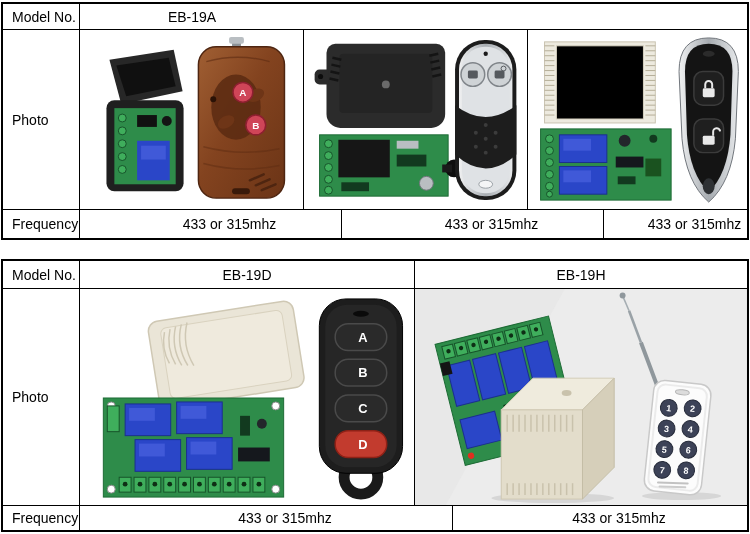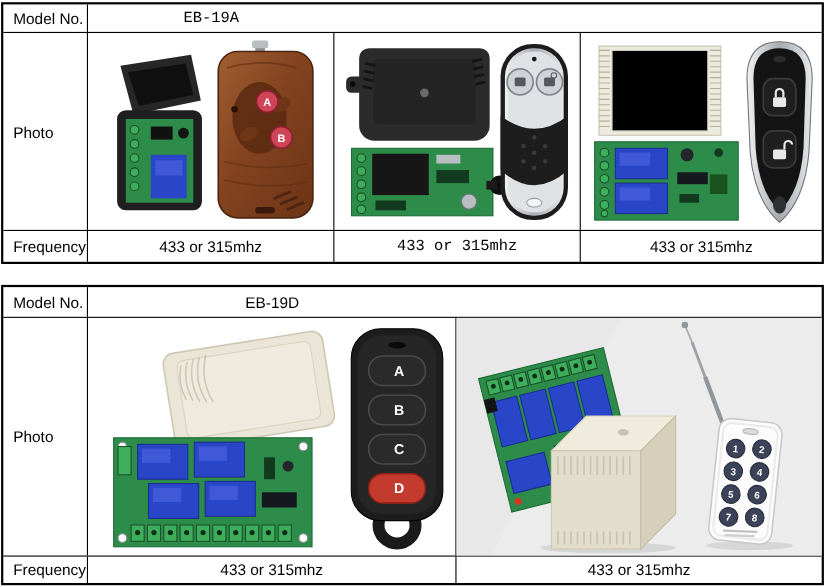--- a/index.html
+++ b/index.html
@@ -4,32 +4,32 @@
 <style>
   * { box-sizing: border-box; margin: 0; padding: 0; }
   html, body { width: 750px; height: 534px; background: #ffffff;
     font-family: "Liberation Sans", sans-serif; color: #000; }
   .page { position: relative; width: 750px; height: 534px; overflow: hidden; background: #fff; }
   .ptable { position: absolute; left: 1px; width: 748px; border: 2px solid #000;
     display: flex; flex-direction: column; background: #fff; }
   .t-top { top: 2px; height: 238px; }
   .t-bottom { top: 259px; height: 273px; }
   .trow { display: flex; border-bottom: 1px solid #000; min-height: 0; }
-  .trow:last-child { border-bottom: none; }
+  .trow:last-child { border-bottom: none; gap: 38px; }
   .tcell { border-right: 1px solid #000; display: flex; align-items: center;
     justify-content: center; font-size: 14px; overflow: hidden; }
   .tcell:last-child { border-right: none; }
   .label-cell { width: 77px; flex: none; justify-content: flex-start; padding-left: 9px; }
   .t-top .header-row { height: 26px; flex: none; }
   .t-top .freq-row { height: 28px; flex: none; }
   .t-bottom .header-row { height: 28px; flex: none; }
   .t-bottom .freq-row { height: 24px; flex: none; }
   .photo-row { flex: 1; }
   .t-top .col-a { width: 224px; flex: none; }
-  .t-top .col-b { width: 224px; flex: none; font-family: Liberation Mono, monospace; }
+  .t-top .col-b { width: 224px; flex: none; }
   .t-top .col-c { flex: 1; }
   .t-bottom .col-a { width: 335px; flex: none; }
   .t-bottom .col-b { flex: 1; }
   .photo-cell { padding: 0; align-items: stretch; }
   .photo-cell svg { display: block; width: 100%; height: 100%; }
   .gray-photo { background: #e8e8e8; }
   svg text { font-family: "Liberation Sans", sans-serif; }
 </style>
 </head>
 <body>
@@ -261,20 +261,21 @@
       <div class="tcell col-a">433 or 315mhz</div>
       <div class="tcell col-b">433 or 315mhz</div>
       <div class="tcell col-c">433 or 315mhz</div>
     </div>
   </div>
 
   <div class="ptable t-bottom">
     <div class="trow header-row">
       <div class="tcell label-cell">Model No.</div>
       <div class="tcell col-a">EB-19D</div>
+      <div class="tcell col-b">EB-19H</div>
     </div>
 
     <div class="trow photo-row">
       <div class="tcell label-cell">Photo</div>
 
       <div class="tcell col-a photo-cell">
         <svg viewBox="0 0 334 218">
           <g transform="rotate(-9 146 66)">
             <rect x="72" y="22" width="148" height="88" rx="10" fill="#eae5d7" stroke="#cfc8b4" stroke-width="1.5"></rect>
             <rect x="84" y="30" width="124" height="72" rx="6" fill="#efeadd" stroke="#d9d2bf"></rect>

